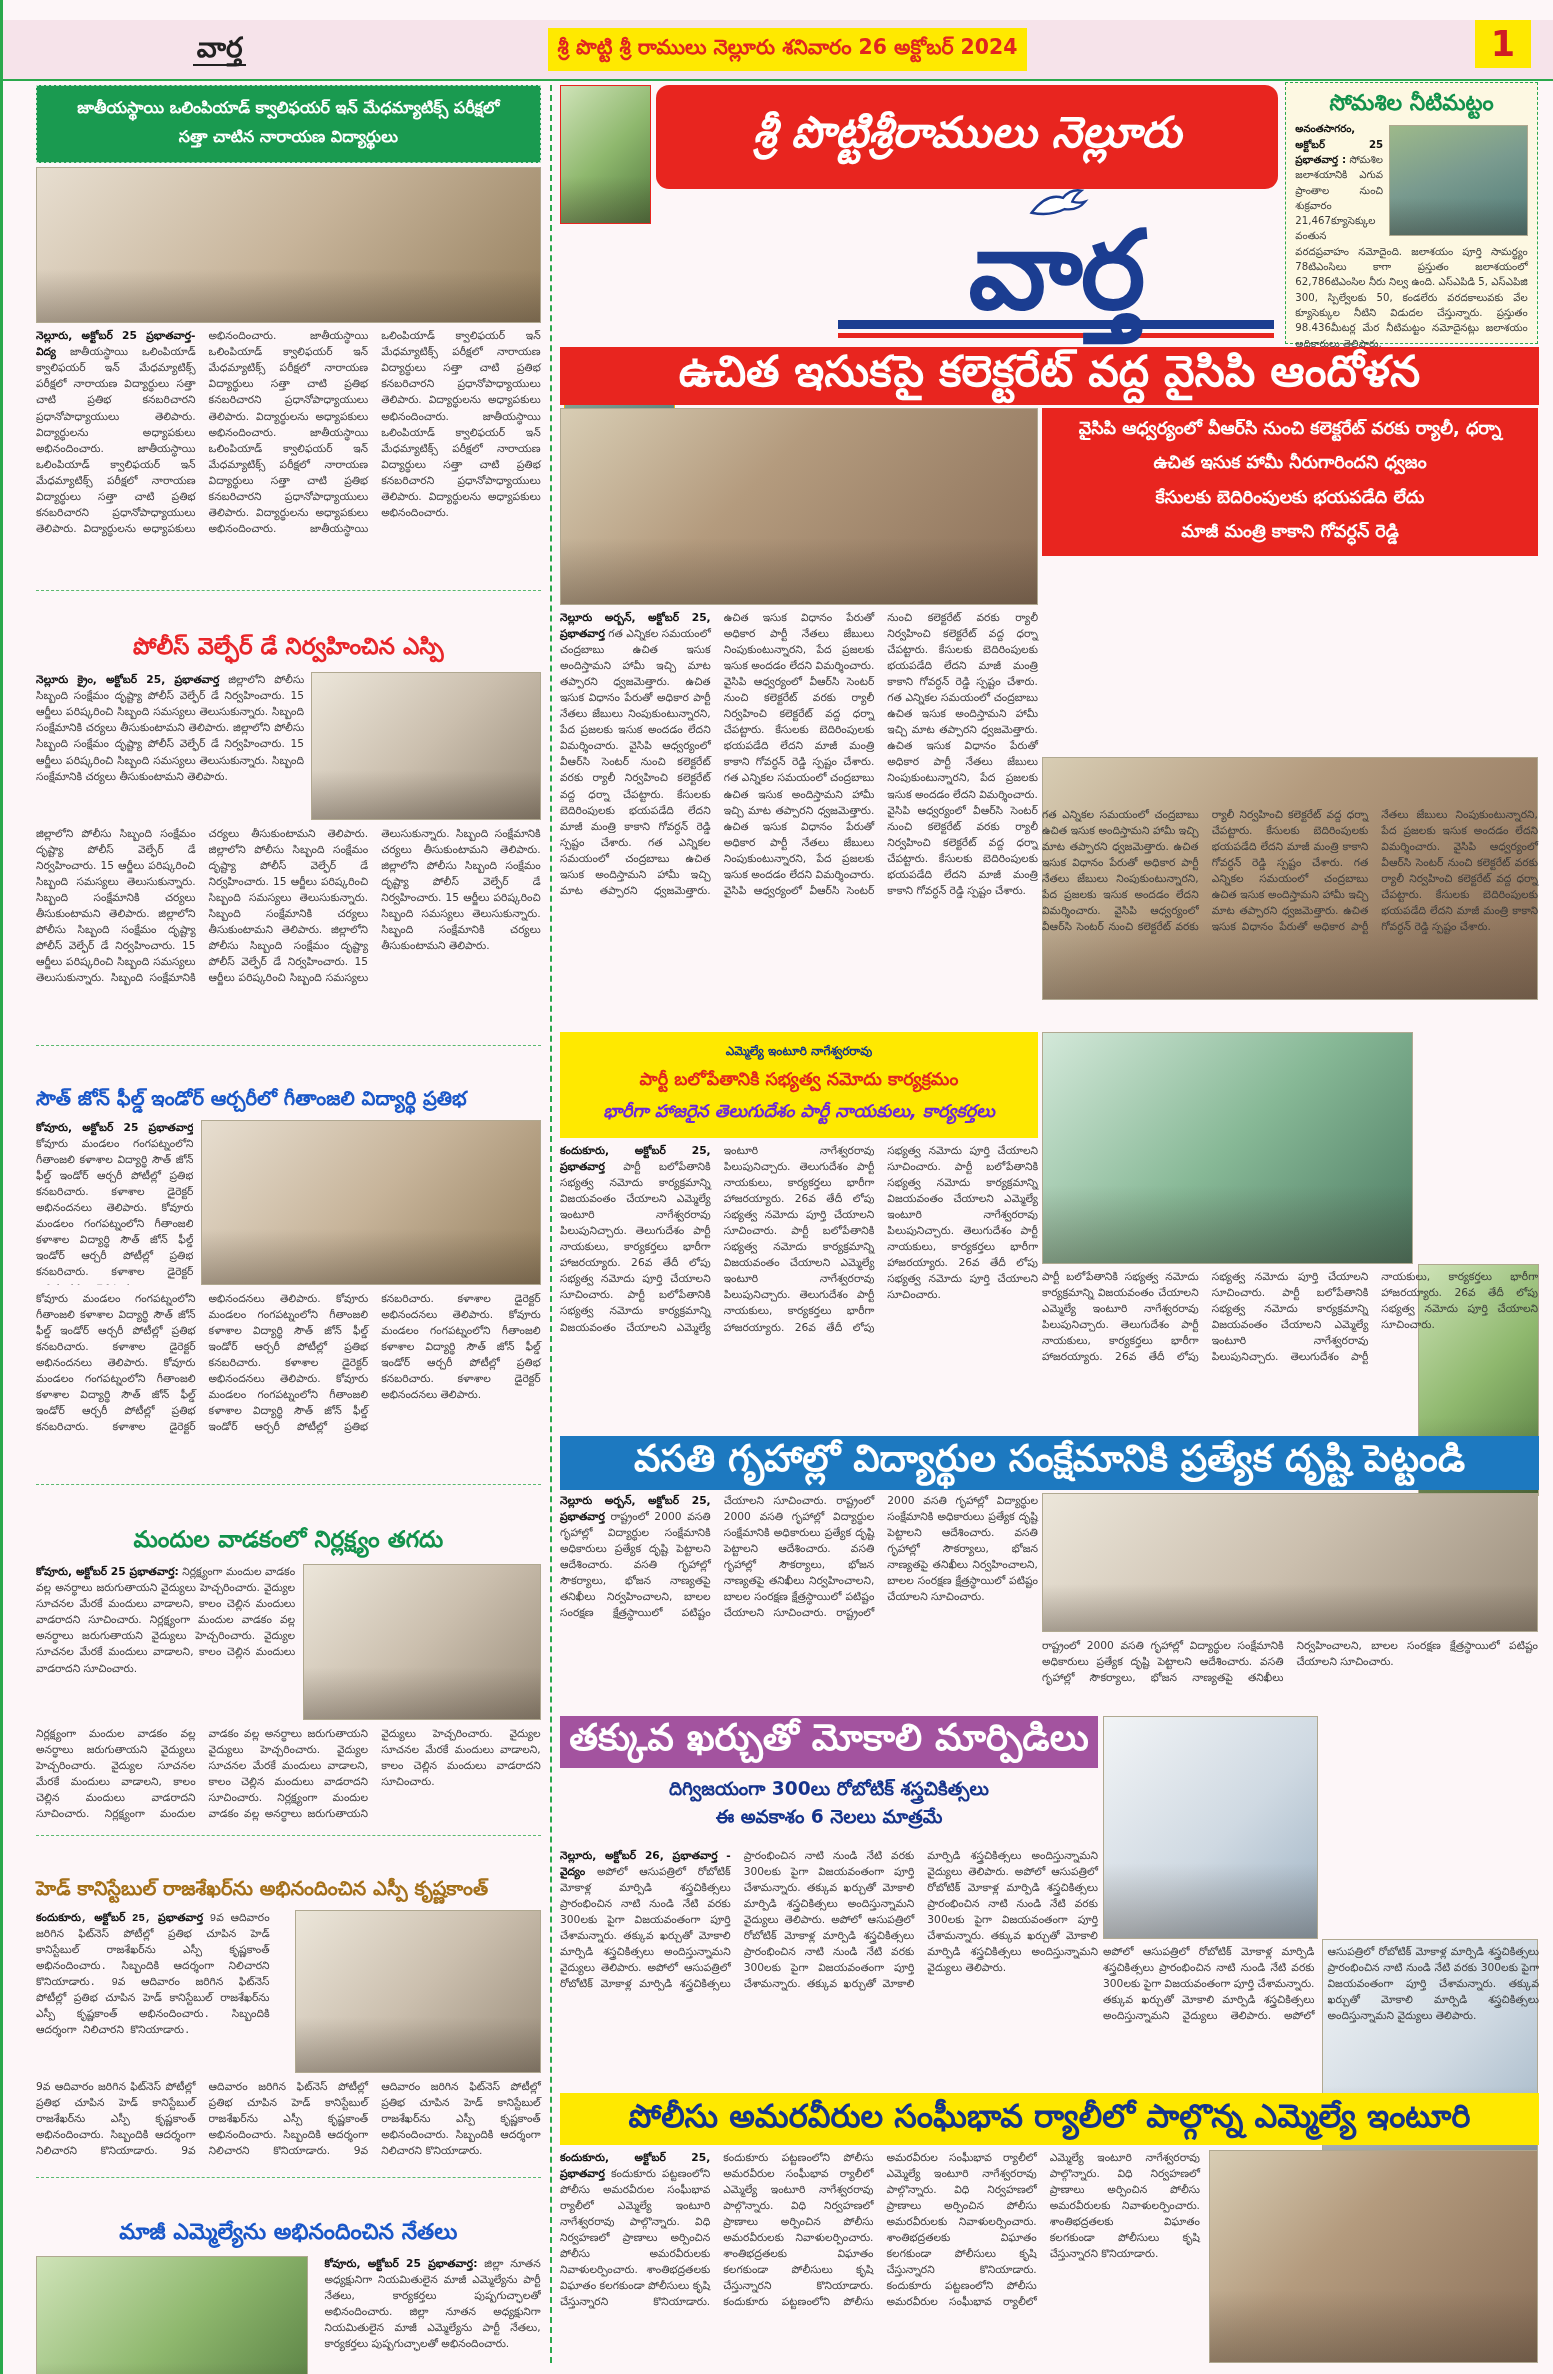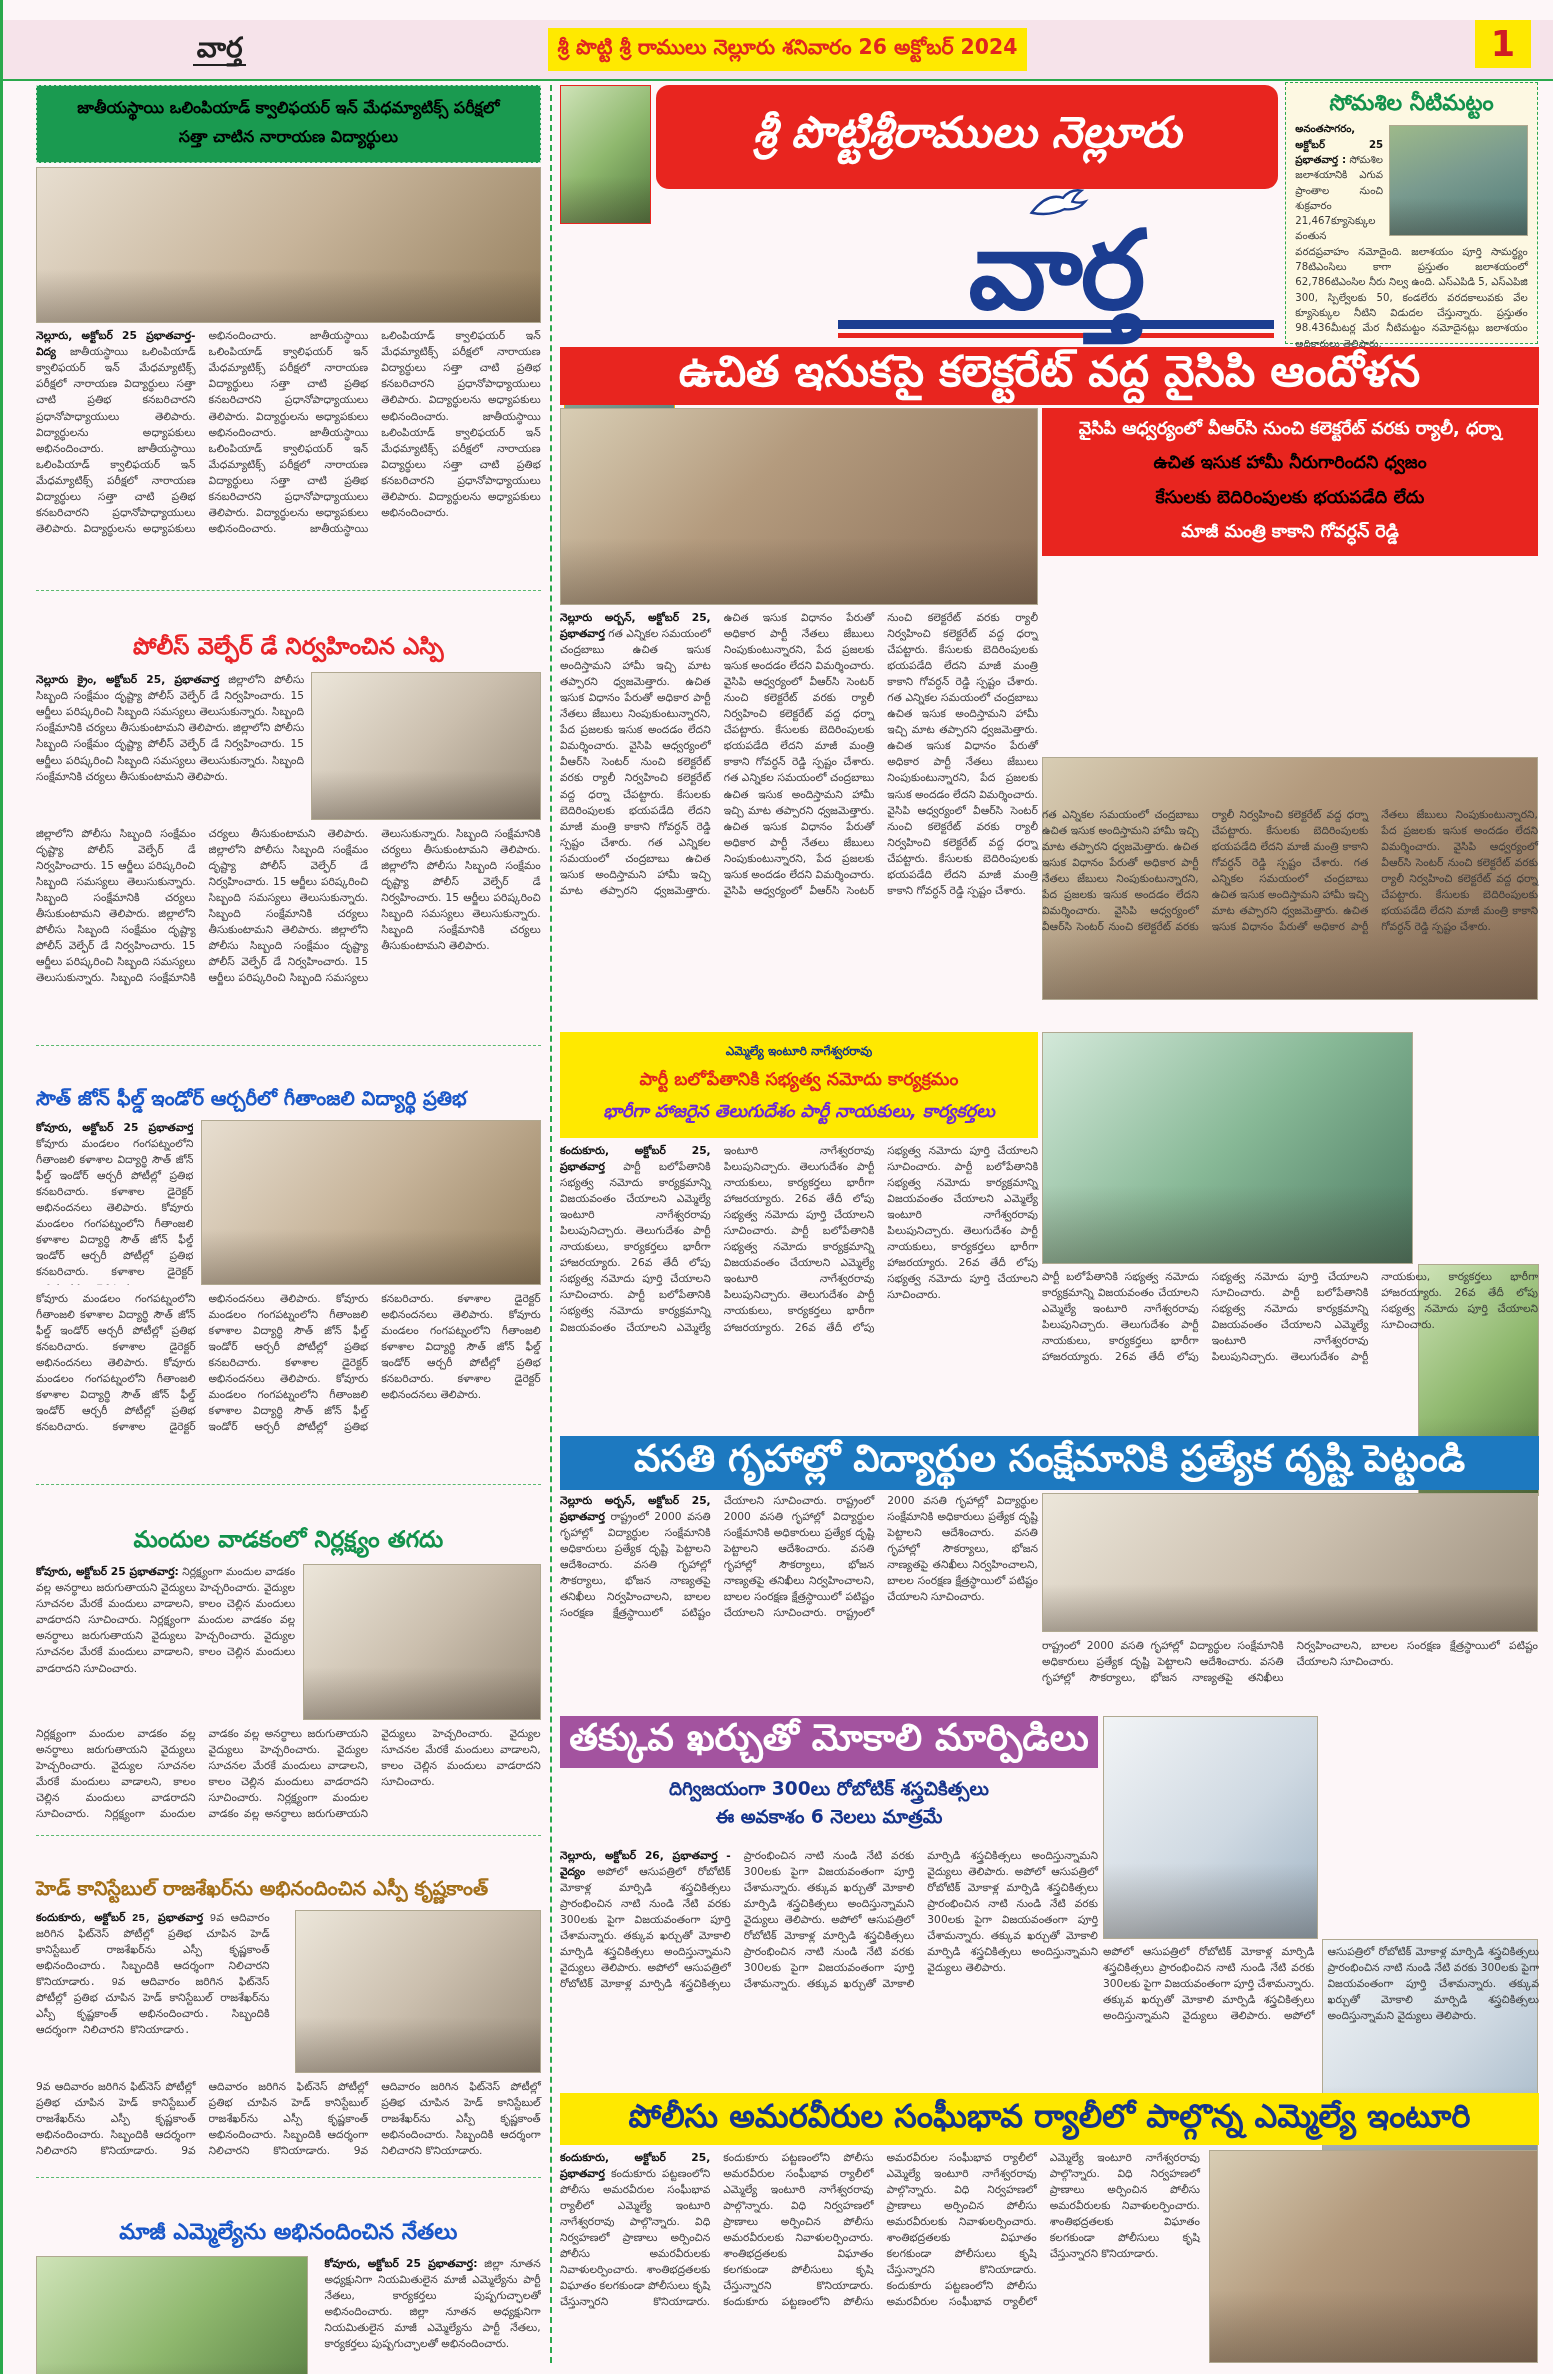--- a/index.html
+++ b/index.html
@@ -33,37 +33,37 @@
 
   .cols3 { column-count:3; column-gap:13px; }
   .cols2 { column-count:2; column-gap:13px; }
   .cols4 { column-count:4; column-gap:13px; }
   .body-txt { font-size:10.7px; line-height:1.5; color:#3a3a3a; text-align:justify; }
   .byline { font-weight:bold; color:#111; }
   .band { display:flex; align-items:center; justify-content:center; font-weight:bold; text-align:center; }
 
   
   .leftcol { left:33px; top:85px; width:516px; height:2278px; border-right:2.8px dashed #2aa84c; padding-right:9.3px; }
-  .greenbox { background:#1a9a50; color:#000000; border:1.9px dashed #bfe6c8; text-align:center;
+  .greenbox { background:#1a9a50; color:#ffffff; border:1.9px dashed #bfe6c8; text-align:center;
               display:flex; flex-direction:column; justify-content:center; gap:5.6px; font-weight:bold; }
   .h-red { color:#e8262a; } .h-blue { color:#1a57c8; } .h-green { color:#13924c; } .h-brown { color:#a4701a; }
   .lhead { font-weight:bold; text-align:center;margin-top:36px; }
 
   
   .mast-banner { background:#e8251f; color:#fff; border-radius:13px; font-weight:bold; font-style:italic;
                  display:flex; align-items:center; justify-content:center; }
   .vaarta-big { color:#1b3d91; font-weight:bold; font-size:109px; line-height:0.9; letter-spacing:-1.9px; }
   .logo-underline { height:9.3px; background:#1b3d91; } .logo-underline2 { height:4.6px; background:#e8251f; margin-top:3.7px; }
 
   .somasila { background:#fdf8e2; border:1.9px dashed #2aa84c; padding:7.4px 9.3px; }
 
   .redband { background:#e8251f; color:#fff; font-size:43px; }
   .redbox { background:#e8251f; display:flex; flex-direction:column; justify-content:center; gap:9.3px;
             text-align:center; font-weight:bold; padding:7.4px 13px; }
-  .redbox .w { color:#fff; font-size:17.6px; } .redbox .y { color:#000000; font-size:17.6px; }
+  .redbox .w { color:#fff; font-size:17.6px; } .redbox .y { color:#ffffff; font-size:17.6px; }
 
   .yellowband { background:#ffe900; color:#e02520; font-size:35px; }
   .ysub { background:#ffe900; display:flex; flex-direction:column; justify-content:center; gap:7.4px; text-align:center; font-weight:bold; }
   .blueband { background:#1d79c0; color:#fff; font-size:37px; }
   .purpleband { background:#a3539f; color:#fff; font-size:37px; }
   .navyband { background:#ffe900; color:#16348c; font-size:32px; }
   .kneesub { color:#16348c; font-weight:bold; text-align:center; font-size:18.6px; line-height:1.5; }
   .sect { border-top:1.9px dashed #59b96e; }
   .dove { display:inline-block; vertical-align:top; }
 </style>

